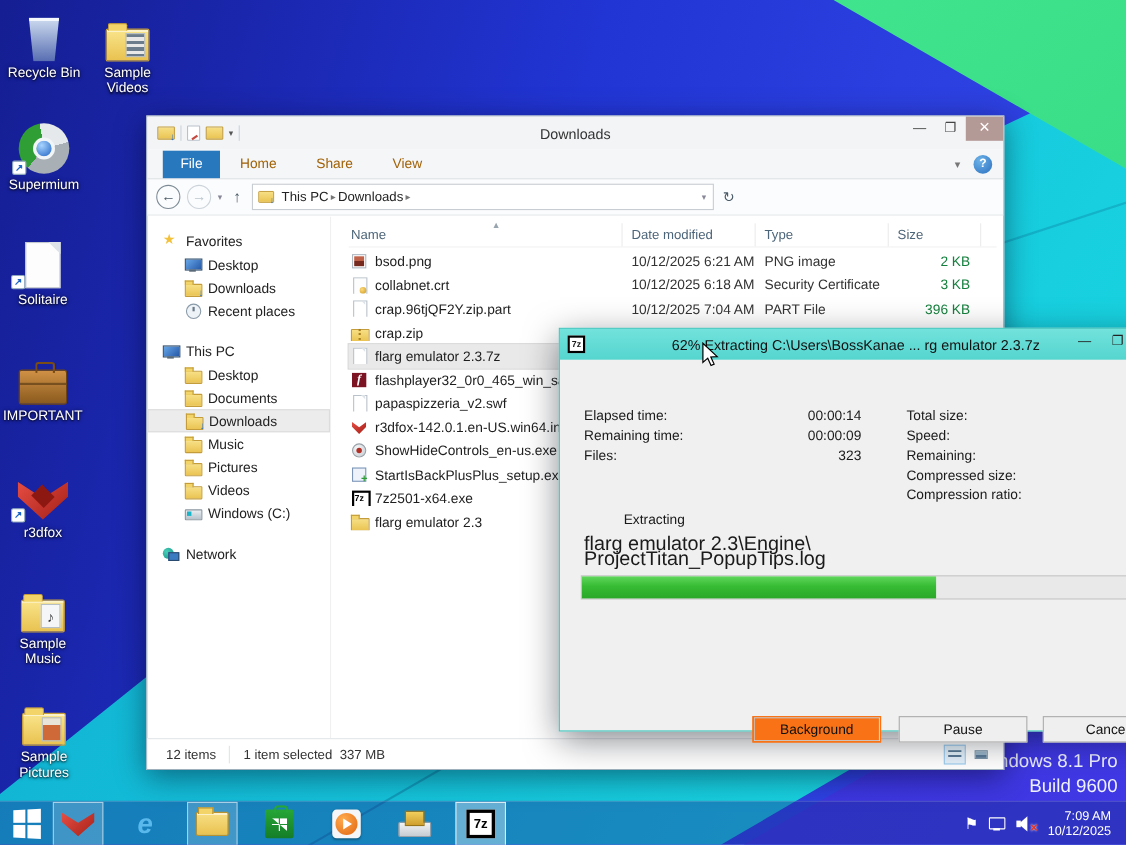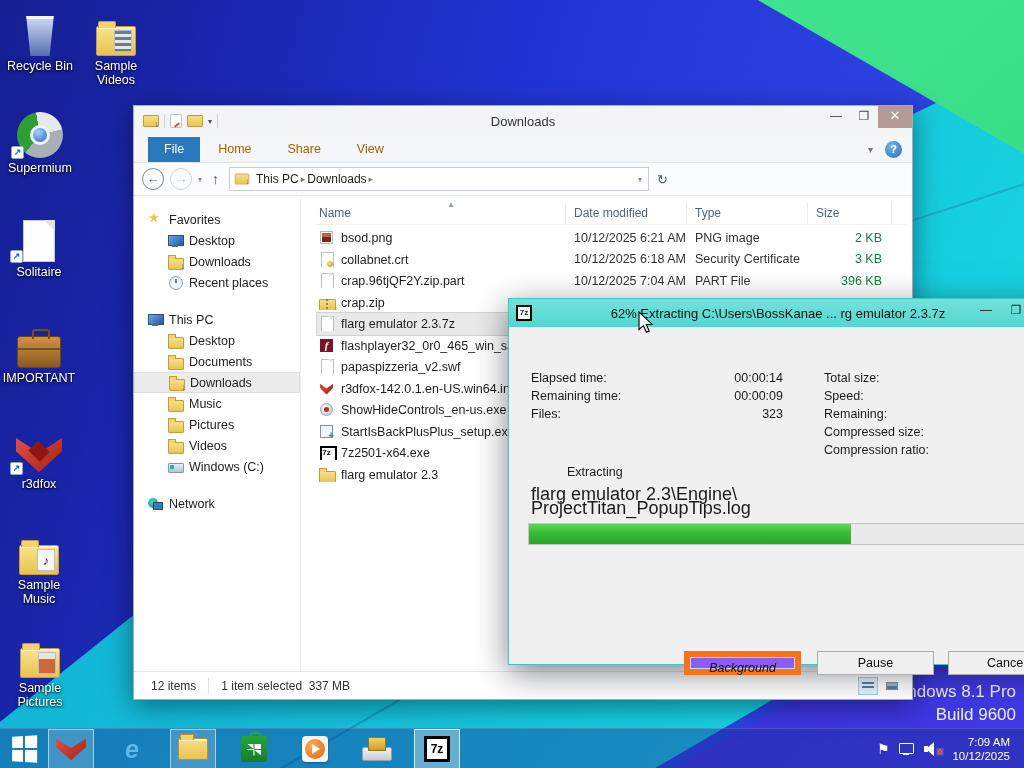--- a/index.html
+++ b/index.html
@@ -147,21 +147,21 @@
   .zbody { position:absolute; top:28px; bottom:0; left:0; right:0; padding:16px 19px 0; }
   .zstats { position:relative; height:120px; }
   .zsrow { position:absolute; left:3px; width:252px; display:flex; justify-content:space-between; }
   .zsr { position:absolute; left:296px; }
   .zaction { position:absolute; top:138px; left:22px;margin-left:36px; }
   .zpath { position:absolute; top:160px; left:22px; line-height:14px; font-size:18px; }
   .zprog { position:absolute; top:196px; left:19px; width:522px; height:22px; background:#e9e9e9; border:1px solid #c6c6c6; }
   .zfill { height:100%; background:linear-gradient(180deg,#5fd75b 0%,#37bb34 45%,#2aa828 100%); }
   .zbuttons { position:absolute; top:324px; left:0; width:560px; }
   .dlgbtn { position:absolute; width:117px; height:24px; background:#efefef; border:1px solid #acacac; font-size:12.5px; color:#111; text-align:center; line-height:22px; font-family:"Liberation Sans",sans-serif; }
-  .dlgbtn.focus { border:6px solid #f97316; box-shadow:0 0 0 1px #bcdcf5 inset; background:#8b5cf6;font-style:italic; }
+  .dlgbtn.focus { border:1px solid #f97316; box-shadow:0 0 0 1px #bcdcf5 inset; background:#f97316; }
 
   
   #taskbar { position:absolute; left:0; bottom:0; width:1024px; height:40px; background:rgba(26,46,148,.42); border-top:1px solid rgba(255,255,255,.14); z-index:10; display:flex; align-items:center; }
   .tb-start { width:48px; height:40px; display:flex; align-items:center; justify-content:center; }
   .winflag { display:grid; grid-template-columns:12px 12px; grid-template-rows:12px 12px; gap:2px; transform:perspective(70px) rotateY(-16deg); }
   .winflag span { background:#fff; }
   .tb-app { width:46px; height:40px; margin-right:15px; display:flex; align-items:center; justify-content:center; position:relative; }
   .tb-app.active { border:1px solid rgba(255,255,255,.55); background:rgba(255,255,255,.18); }
   .tb-app.fg { background:rgba(255,255,255,.34); border:1px solid rgba(255,255,255,.75); }
   .ti-fox { width:30px; height:26px; background:linear-gradient(135deg,#ea5045,#a31f17); clip-path:polygon(0 12%,50% 48%,100% 12%,100% 44%,50% 95%,0 44%); }

